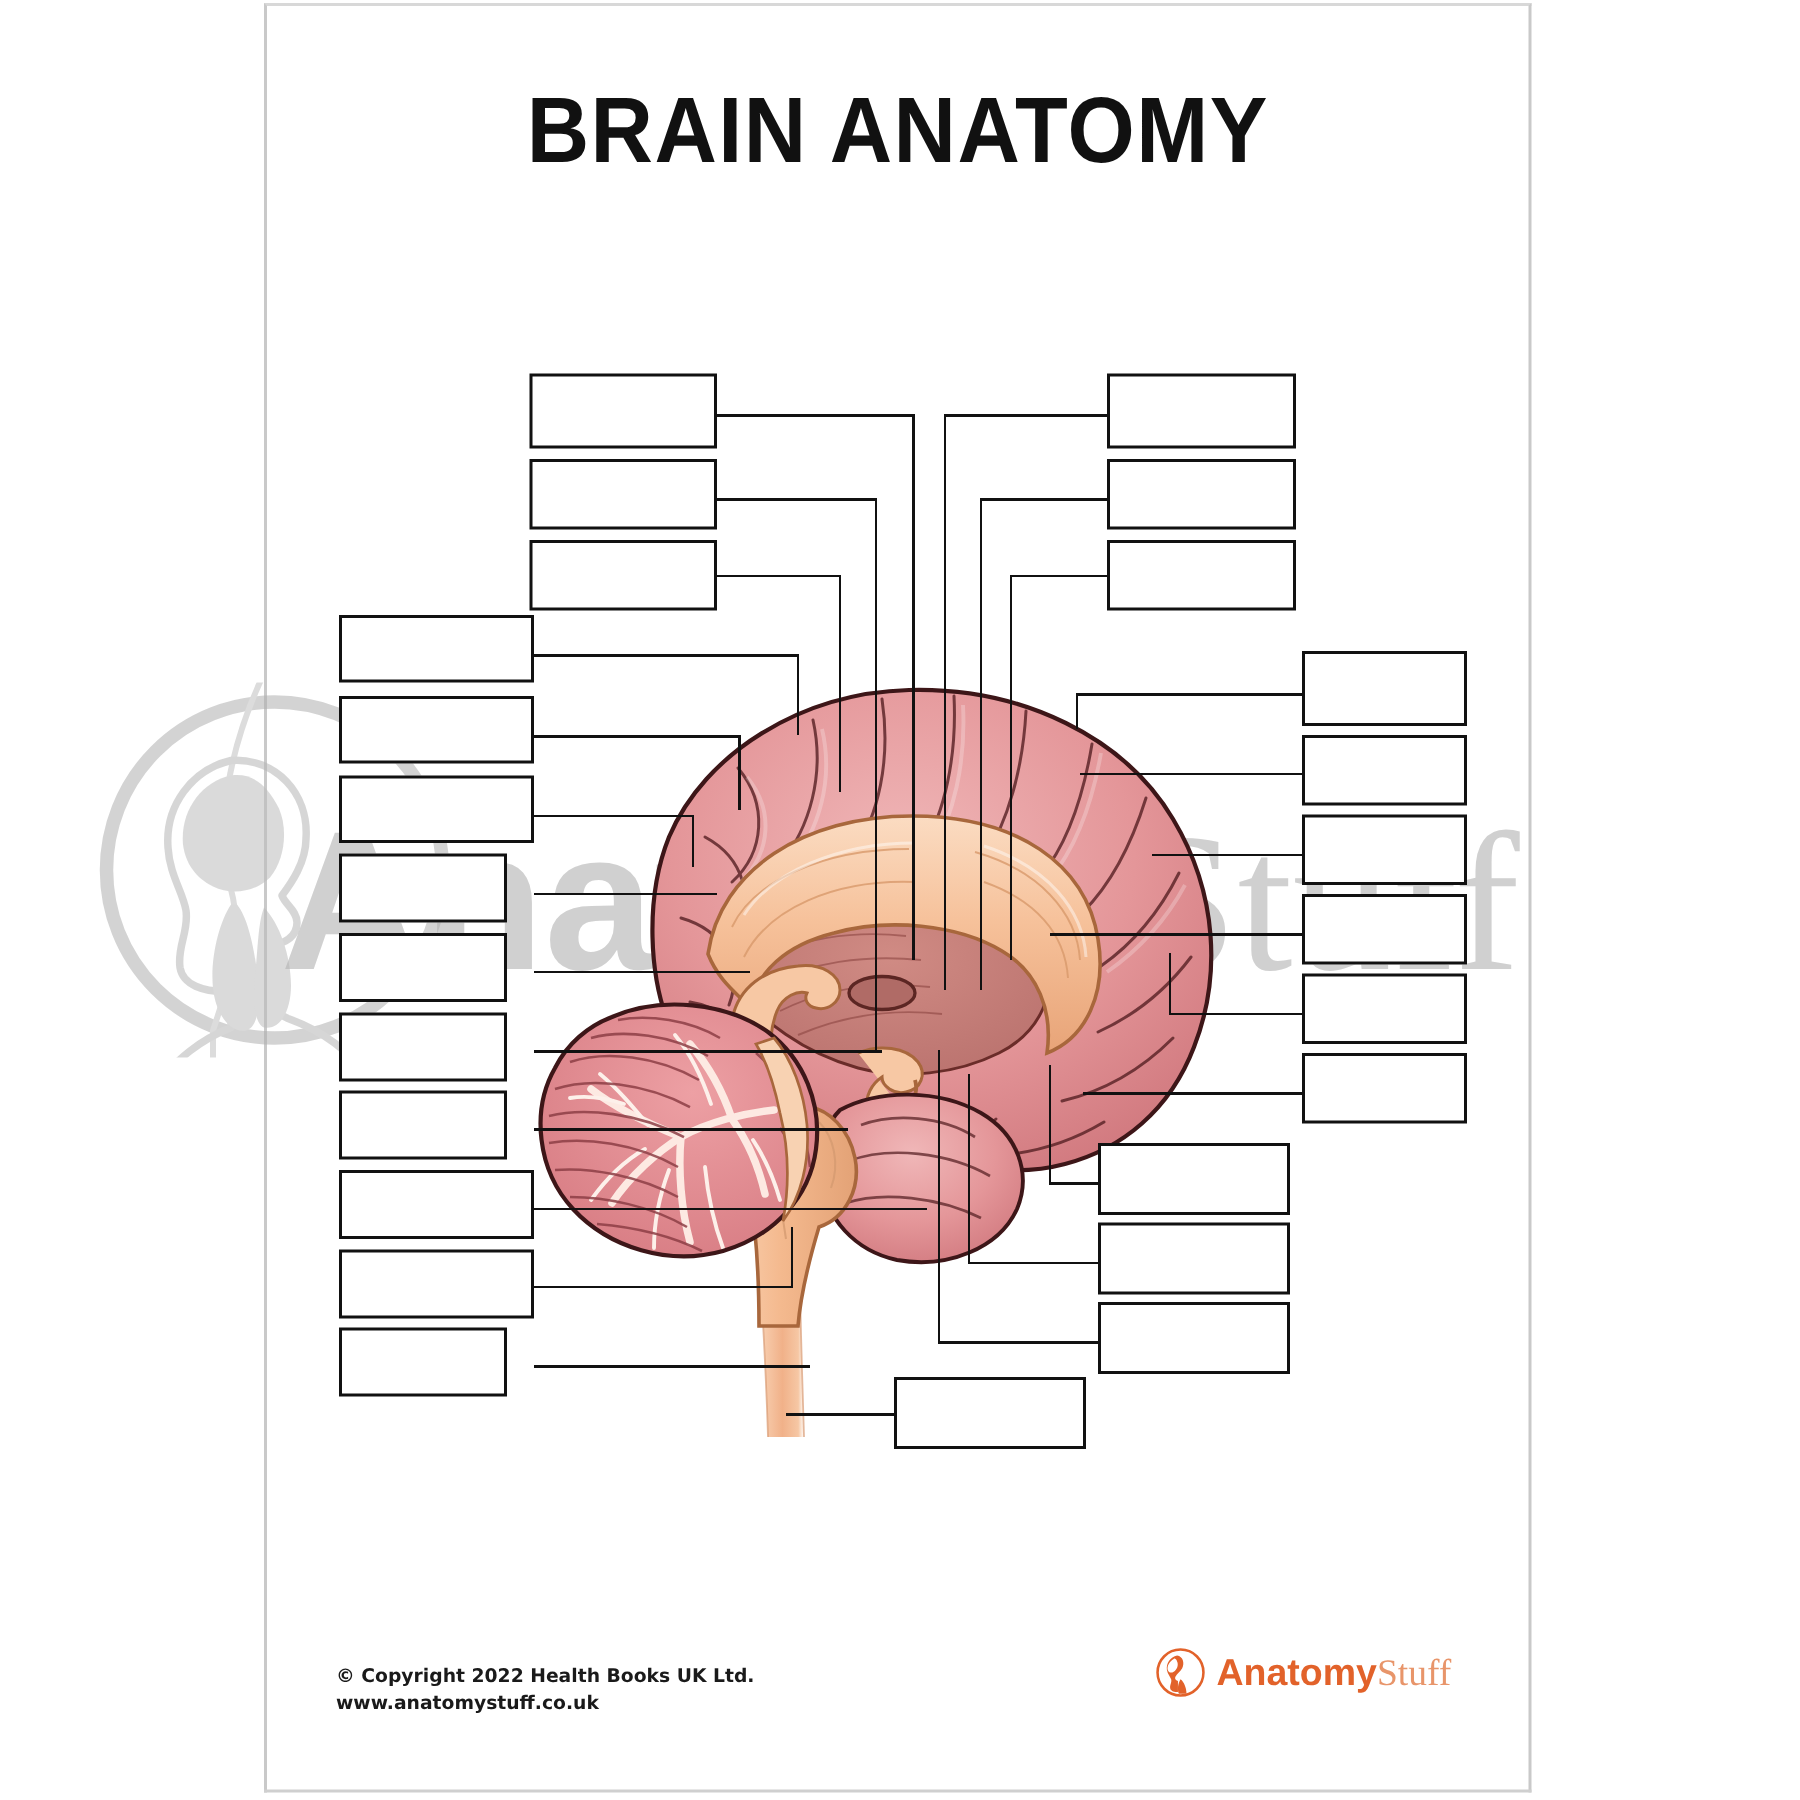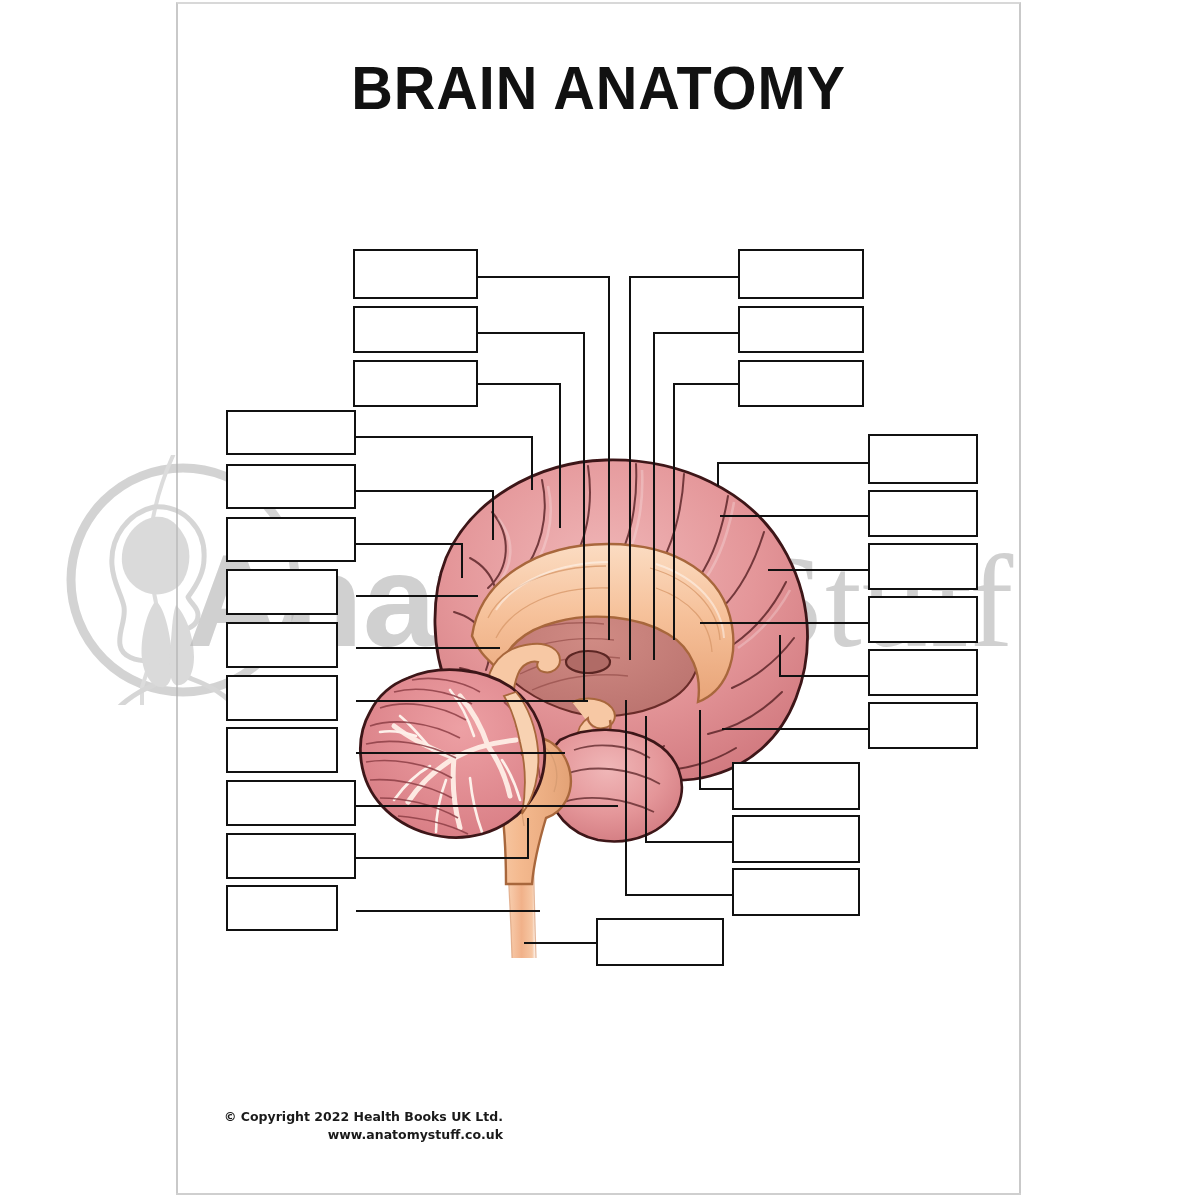--- a/index.html
+++ b/index.html
@@ -74,21 +74,20 @@
     z-index:6;
   }
 
   
   .copy{
     position:absolute;left:224px;top:1108px;
     font-size:12.5px;font-weight:bold;color:#1a1a1a;
     line-height:1.45;
     font-family:"DejaVu Sans",sans-serif;
     white-space:nowrap;
-    text-align:right;
   }
   .logo{
     position:absolute;left:770px;top:1098px;
     display:flex;align-items:center;gap:7px;
   }
   .logo-txt{font-size:25px;line-height:1;white-space:nowrap;}
   .logo-txt .a{font-weight:bold;color:#e2622a;font-family:"Liberation Sans",sans-serif;}
   .logo-txt .s{font-weight:normal;color:#e8956a;font-family:"Liberation Serif",serif;}
 </style>
 </head>
@@ -409,14 +408,28 @@
   <div class="lbl" style="left:732px;top:815px;width:128px;height:48px;"></div>
   <div class="lbl" style="left:732px;top:868px;width:128px;height:48px;"></div>
 
   <div class="lbl" style="left:596px;top:918px;width:128px;height:48px;"></div>
 
   <div class="copy">
     <div>© Copyright 2022 Health Books UK Ltd.</div>
     <div>www.anatomystuff.co.uk</div>
   </div>
 
+  <div class="logo">
+    <svg width="34" height="34" viewBox="0 0 60 60">
+      <circle cx="30" cy="30" r="27" fill="none" stroke="#e2622a" stroke-width="3"></circle>
+      <path d="M26 10 C 18 12, 13 19, 14 27 C 15 32, 18 35, 19 38
+               C 20 42, 17 45, 18 49 C 19 52, 23 53, 27 53
+               L 27 40 C 24 39, 23 37, 24 35
+               C 26 31, 30 29, 32 25
+               C 35 19, 33 11, 26 10 Z" fill="#e2622a"></path>
+      <path d="M22 14 C 17 17, 14 22, 15 27 C 16 30, 19 31, 22 29
+               C 26 27, 28 21, 26 17 C 25 14, 23 13, 22 14 Z" fill="#ffffff"></path>
+      <path d="M30 38 C 27 43, 26 50, 28 55 L 37 55 C 37 48, 34 41, 30 38 Z" fill="#e2622a"></path>
+    </svg>
+    <span class="logo-txt"><span class="a">Anatomy</span><span class="s">Stuff</span></span>
+  </div>
 
 </div>
 
 </body></html>

